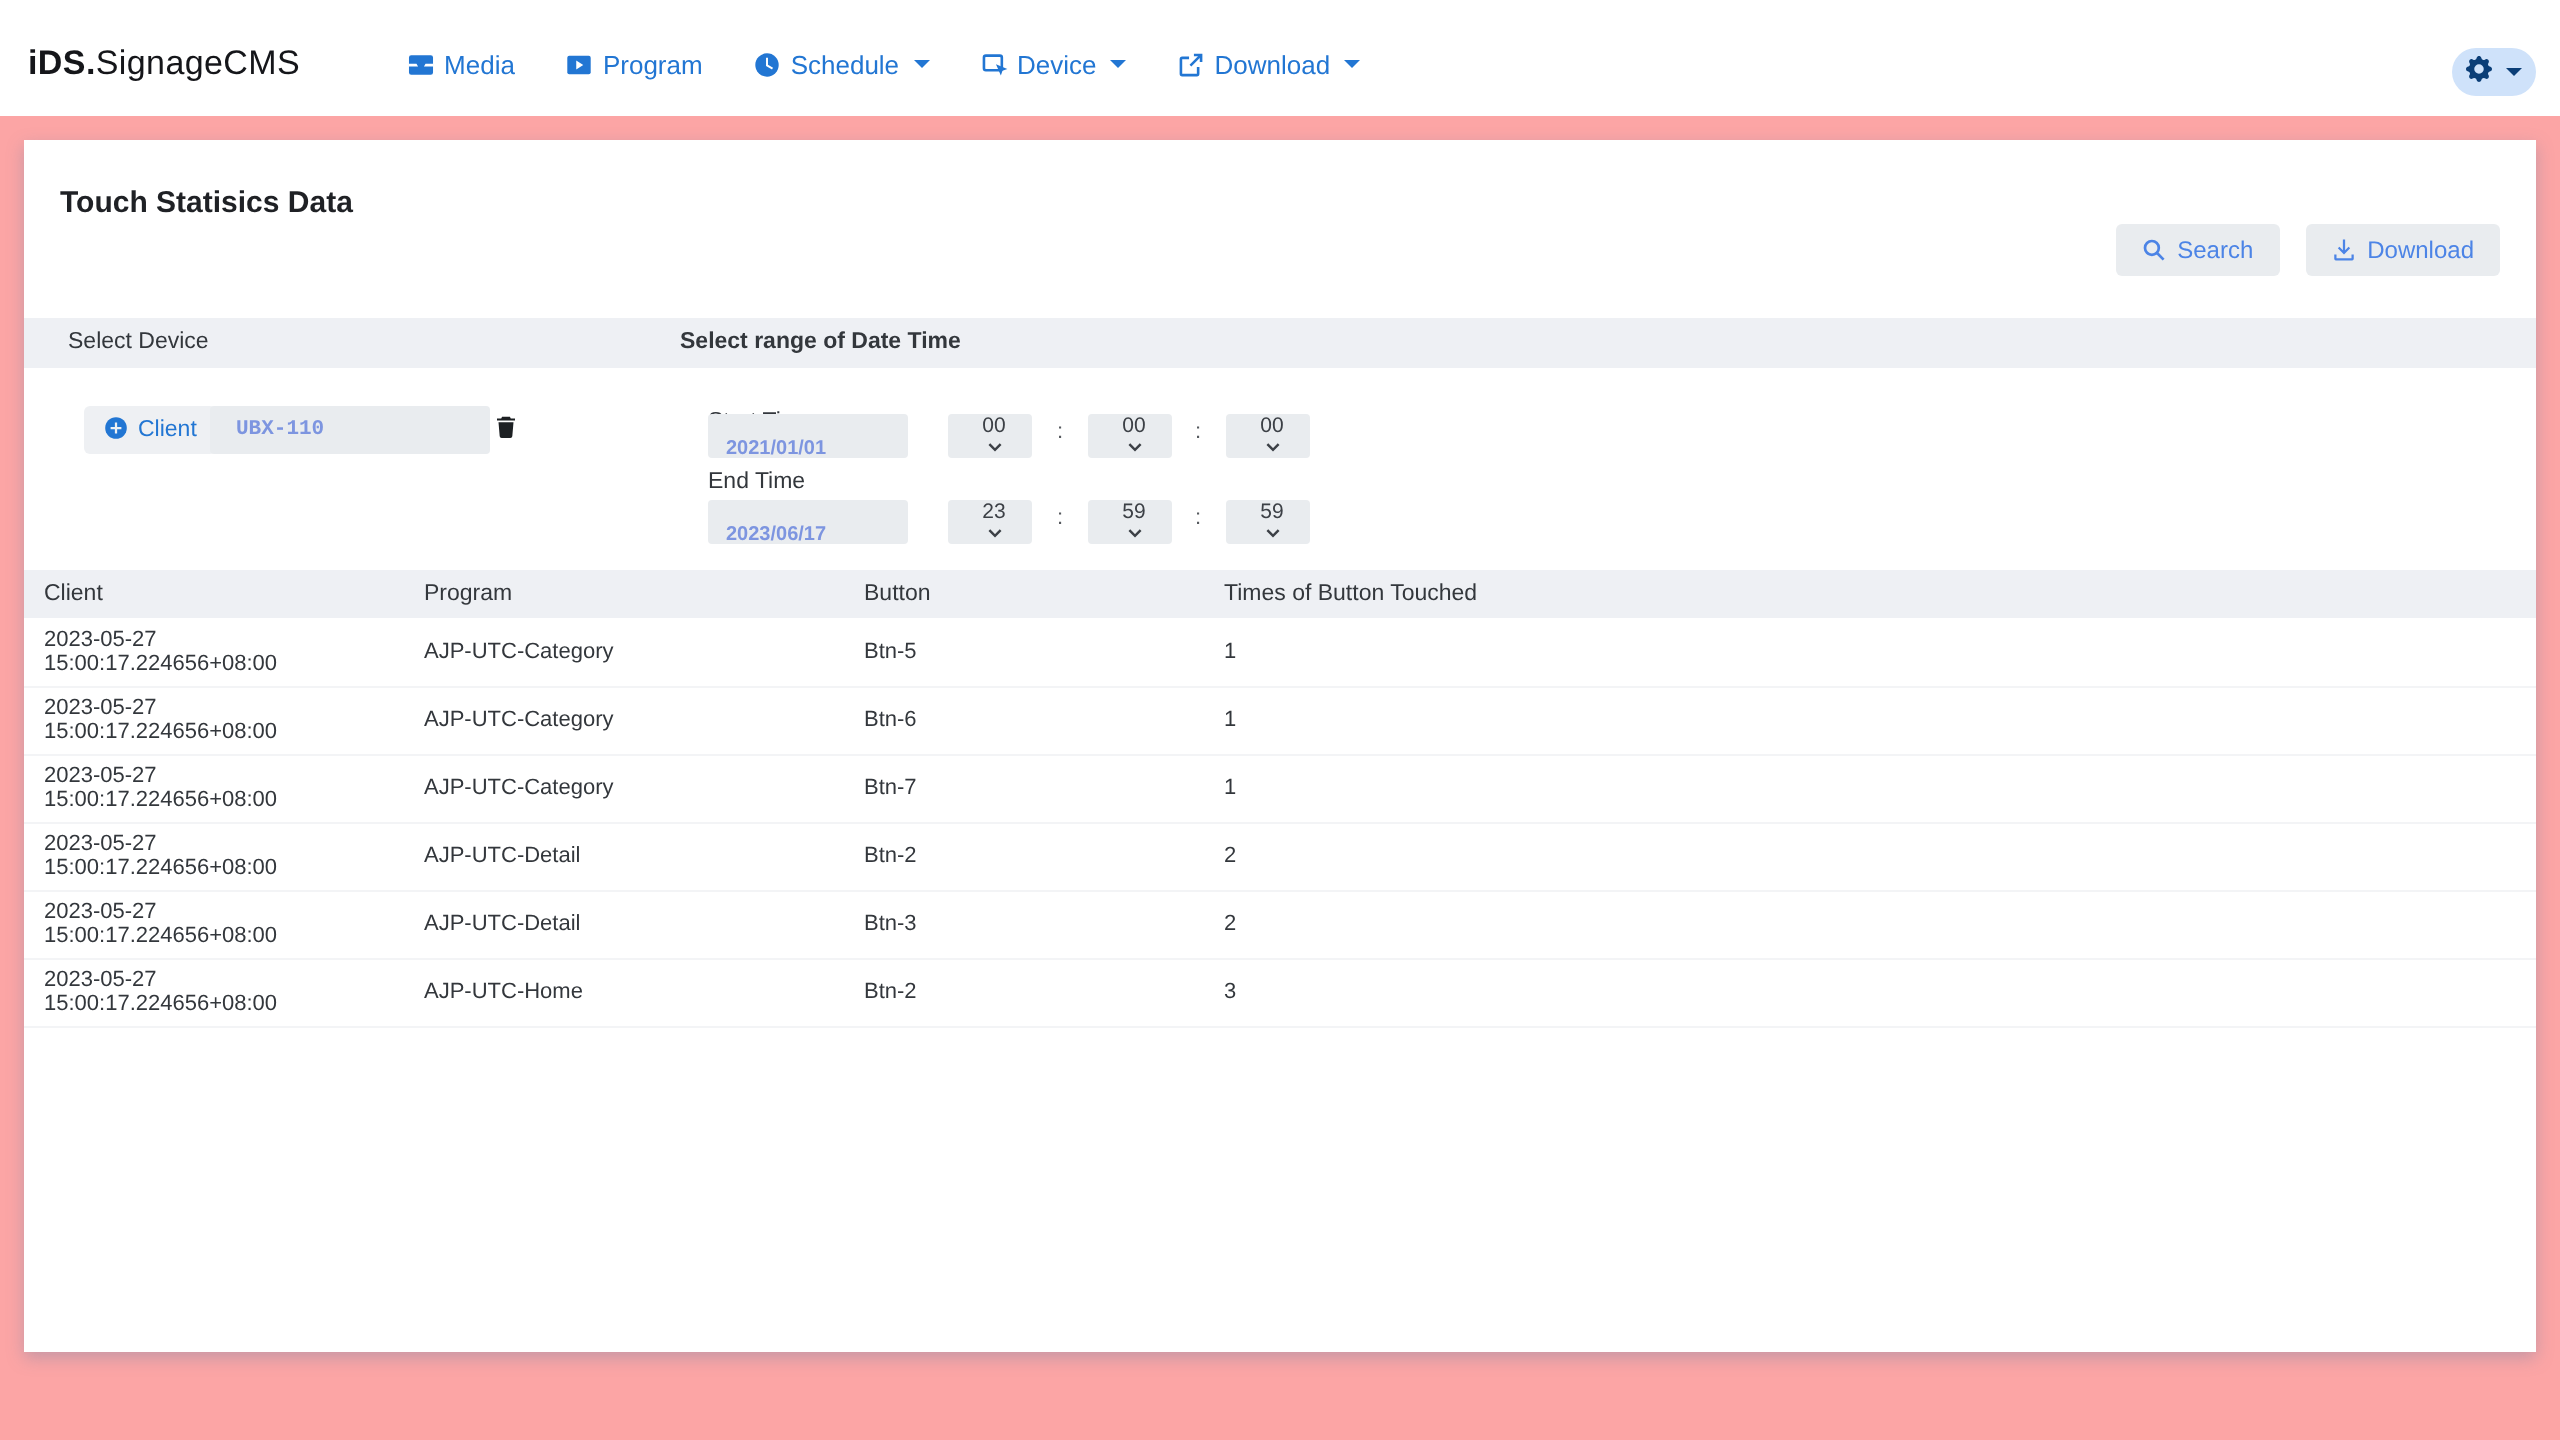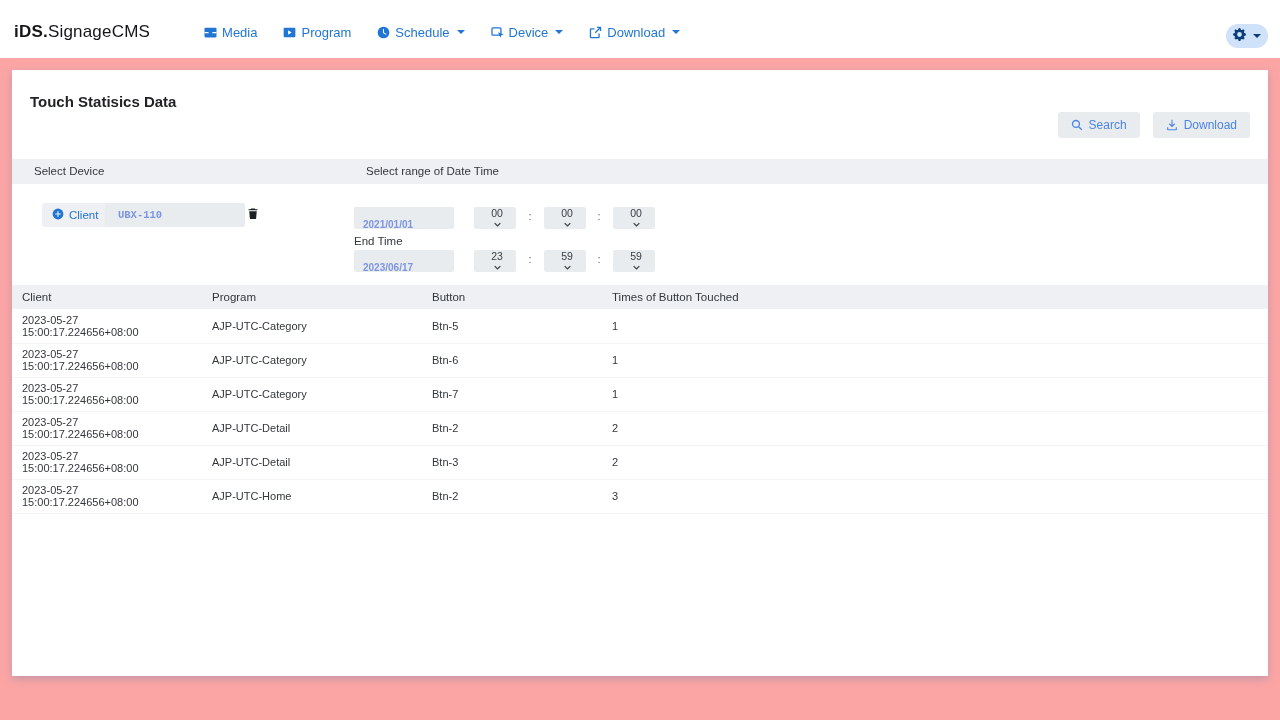--- a/index.html
+++ b/index.html
@@ -33,21 +33,21 @@
   .header-actions { display:flex; gap:13px; }
   .btn-light { background:#e9ecef; border:none; border-radius:3px; height:26px;
     padding:0 13px; font-size:12px; color:#4c84e6; display:flex; align-items:center;
     gap:6px; cursor:pointer; font-family:inherit;margin-top:47px; }
   .btn-light svg { display:block; }
 
   
   .filter-band { position:relative; height:25px; background:#eef0f4;margin-top:27px; }
   .filter-band span { position:absolute; top:6px; font-size:11.5px; color:#33373c; }
   .band-device { left:22px; }
-  .band-datetime { left:354px; }
+  .band-datetime { left:328px;font-weight:bold; }
 
   .filter-body { position:relative; height:101px; }
   .client-btn { position:absolute; left:30px; top:19px; height:24px; background:#eef0f3;
     border:none; border-radius:3px; color:#2276d3; font-size:11.5px; display:flex;
     align-items:center; gap:5px; padding:0 10px; cursor:pointer; font-family:inherit; }
   .device-input { position:absolute; left:93px; top:19px; width:140px; height:24px;
     background:#e9ecef; border:none; border-radius:2px; color:#7d95e0; font-size:10.5px;
     font-weight:700; padding:0 0 0 13px; outline:none; font-family:Liberation Mono, monospace; }
   .trash-btn { position:absolute; left:233px; top:21px; background:none; border:none;
     color:#1d2023; cursor:pointer; padding:2px; }

